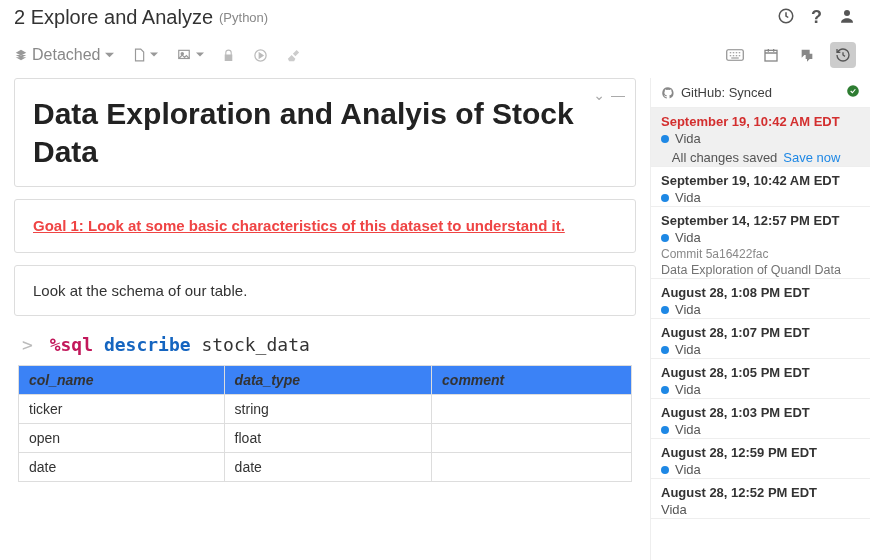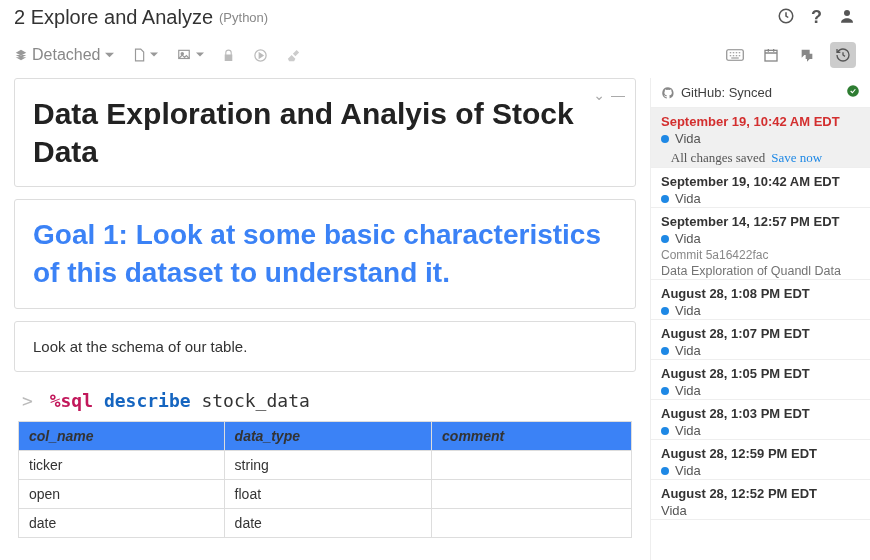--- a/index.html
+++ b/index.html
@@ -12,41 +12,41 @@
 .toolbar-row { display: flex; align-items: center; padding: 6px 14px 10px; }
 .toolbar { display: flex; align-items: center; gap: 18px; color: #999; }
 .toolbar-item { display: flex; align-items: center; gap: 4px; cursor: pointer; font-size: 16px; color: #888; }
 .toolbar-right { margin-left: auto; display: flex; gap: 10px; align-items: center; }
 .ticon { width: 26px; height: 26px; display: flex; align-items: center; justify-content: center; border-radius: 4px; cursor: pointer; color: #888; }
 .ticon.active { background: #ccc; color: #555; }
 .content { display: flex; height: calc(100% - 78px); }
 .main { flex: 1; padding: 0 14px; overflow: hidden; }
 .cell { border: 1px solid #ddd; border-radius: 3px; padding: 16px 18px; margin-bottom: 12px; background: #fff; position: relative; }
 .cell h1 { font-size: 30px; font-weight: 700; line-height: 1.25; color: #222; }
-.cell h2 { font-size: 28px; font-weight: 700; line-height: 1.35; color: #3b82f6; }
+.cell h2 { font-size: 15px; font-weight: 700; line-height: 1.35; color: #ef4444; text-decoration: underline; }
 .cell p { font-size: 15px; color: #333; }
 .cell-controls { position: absolute; top: 8px; right: 10px; display: flex; gap: 6px; color: #aaa; font-size: 14px; }
 .code-line { font-family: Menlo, Consolas, monospace; font-size: 18px; padding: 6px 4px 10px; color: #333; }
 .code-line .gutter { color: #bbb; margin-right: 6px; }
 .code-line .mag { color: #c2185b; font-weight: 600; }
 .code-line .kw { color: #1565c0; font-weight: 600; }
 .code-line .id { color: #333; }
 table.schema { width: 100%; border-collapse: collapse; font-size: 14px; }
 table.schema th, table.schema td { border: 1px solid #ddd; padding: 6px 10px; text-align: left; }
 table.schema th { background: #3b82f6; font-weight: 600; font-style: italic; }
 .sidebar { width: 220px; border-left: 1px solid #eee; overflow-y: auto; }
 .gh-row { display: flex; align-items: center; padding: 6px 10px; font-size: 13px; color: #404040; border-bottom: 1px solid #eee; }
 .gh-check { margin-left: auto; color: #2e7d32; }
 .rev { padding: 6px 10px 1px; border-bottom: 1px solid #eee; font-size: 13px; }
 .rev.current { background: #f0f0f0; }
 .rev-ts { font-weight: 600; color: #333; }
 .rev.current .rev-ts { color: #d32f2f; }
 .rev-user { color: #555; margin-top: 2px; display: flex; align-items: center; gap: 6px; }
 .dot { width: 8px; height: 8px; background: #1e88e5; border-radius: 50%; display: inline-block; }
-.rev-saved { color: #555; margin-top: 4px; font-family: Liberation Serif, serif; }
+.rev-saved { color: #555; margin-top: 4px; }
 .save-now { color: #1e88e5; cursor: pointer; margin-left: 6px; }
 .rev-commit { color: #888; font-size: 12px; margin-top: 2px; }
 .rev-desc { color: #737373; font-size: 12.5px; margin-top: 2px; }
 .codecell { border: 0; padding: 0 4px; }
 </style>
 </head>
 <body>
 
 <div class="header">
   <span class="title">2 Explore and Analyze</span>

